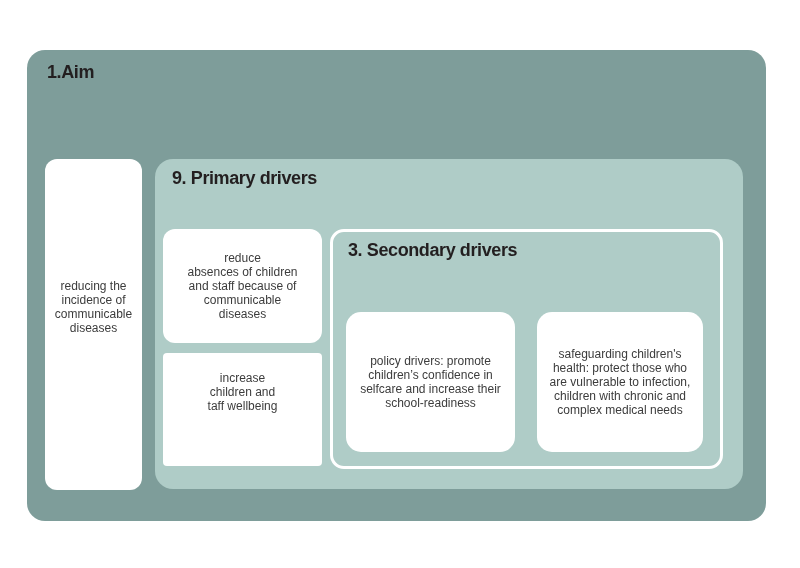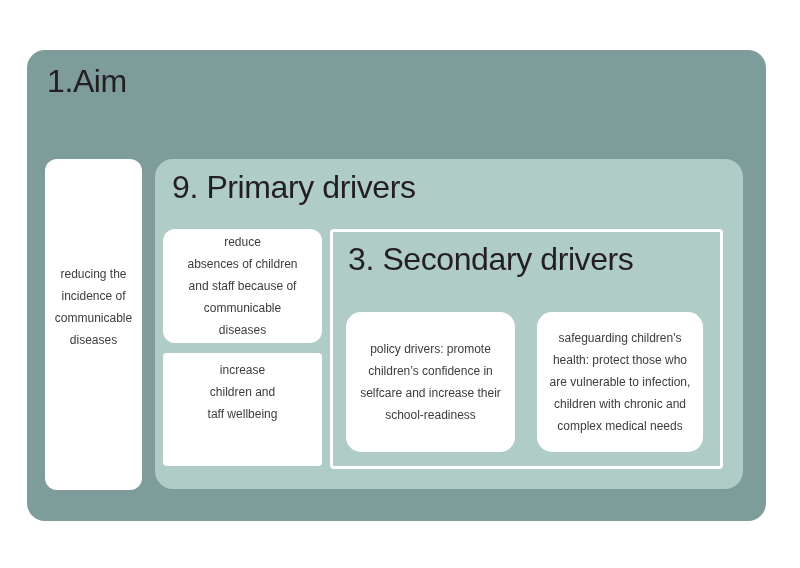--- a/index.html
+++ b/index.html
@@ -18,50 +18,50 @@
     background:var(--page-bg);
     font-family:"Liberation Sans","DejaVu Sans",sans-serif;
   }
   .panel{position:absolute;}
   .aim-panel{
     left:27px;top:50px;width:739px;height:471px;
     background:var(--aim-bg);border-radius:18px;
   }
   .panel-title{
     position:absolute;
-    font-size:32px;font-weight:400;letter-spacing:-0.4px;
+    font-size:18px;font-weight:700;letter-spacing:-0.4px;
     color:var(--heading-text);line-height:1.25;white-space:nowrap;
   }
   .aim-title{left:20px;top:11px;}
   .aim-card{
     position:absolute;left:18px;top:109px;width:97px;height:331px;
     background:var(--card-bg);border-radius:12px;
   }
   .primary-panel{
     left:128px;top:109px;width:588px;height:330px;
     background:var(--primary-bg);border-radius:18px;
   }
   .primary-title{left:17px;top:8px;}
   .card{
     position:absolute;background:var(--card-bg);
     display:flex;align-items:center;justify-content:center;
     text-align:center;
   }
   .card-text{
-    font-size:12px;line-height:22px;color:var(--body-text);
+    font-size:12px;line-height:14px;color:var(--body-text);
     white-space:pre-line;
   }
   .lift{padding-bottom:36px;box-sizing:border-box;}
   .p-card-1{left:8px;top:70px;width:159px;height:114px;border-radius:12px;}
   .p-card-2{left:8px;top:194px;width:159px;height:113px;border-radius:4px;}
   .secondary-panel{
     left:175px;top:70px;width:393px;height:240px;
     background:var(--secondary-bg);
     border:3px solid var(--secondary-border);
-    border-radius:4px;box-sizing:border-box;padding-left:48px;
+    border-radius:14px;box-sizing:border-box;padding-left:48px;
   }
   .secondary-title{left:15px;top:7px;}
   .s-card-1{left:13px;top:80px;width:169px;height:140px;border-radius:15px;}
   .s-card-2{left:204px;top:80px;width:166px;height:140px;border-radius:15px;}
 </style>
 </head>
 <body>
 
 <div class="panel aim-panel">
   <div class="panel-title aim-title">1.Aim</div>

